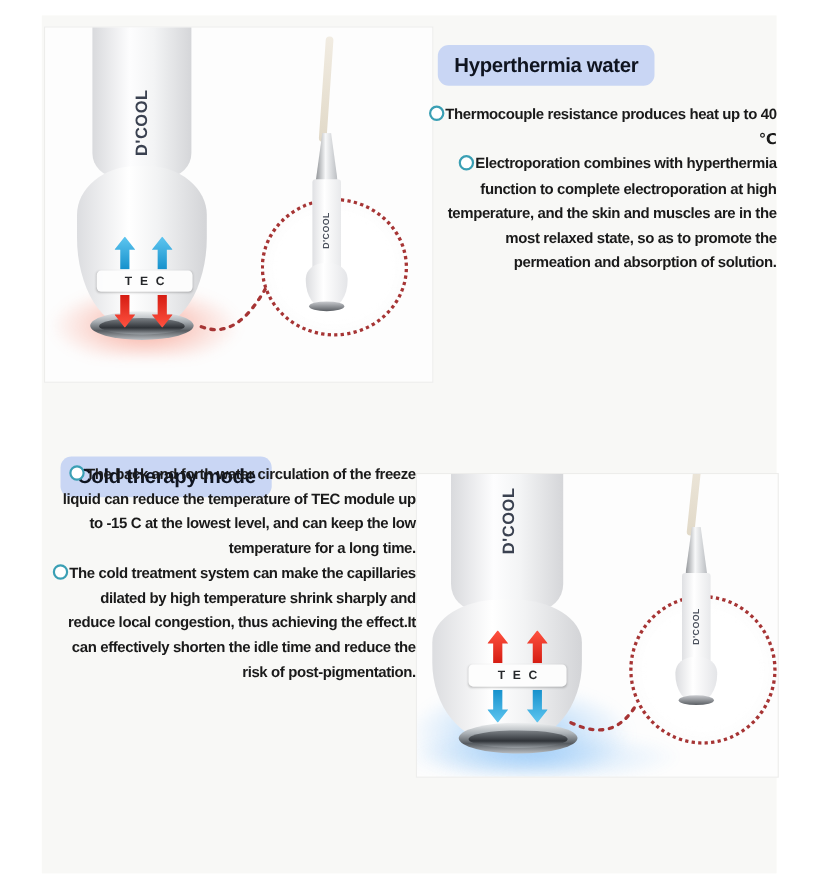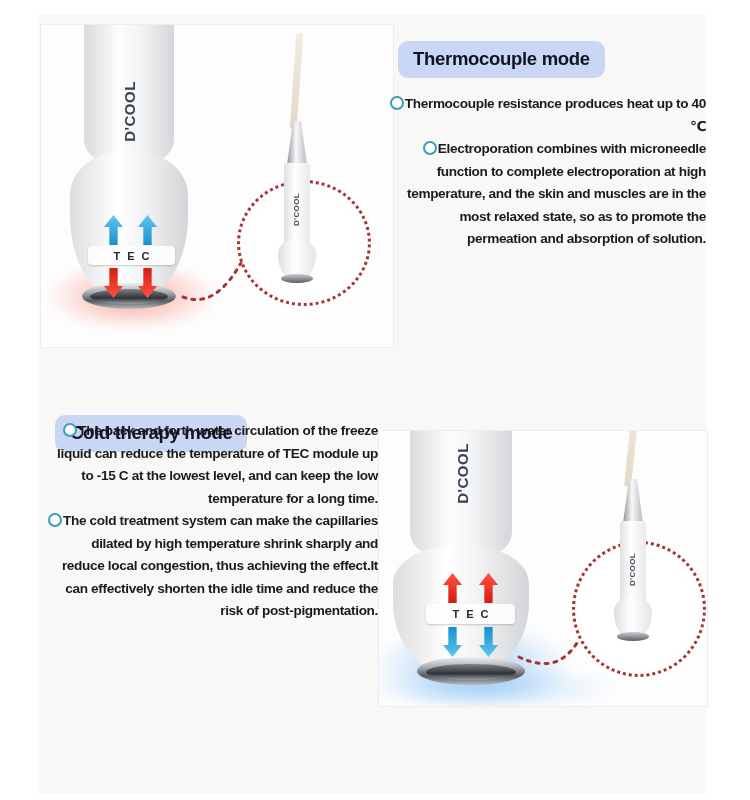--- a/index.html
+++ b/index.html
@@ -114,25 +114,25 @@
       <div class="pen-tip"></div>
       <div class="pen-body"></div>
       <div class="pen-flare"></div>
       <div class="pen-base"></div>
       <div class="brand-small" style="left:20px;top:148px;width:30px;height:56px;">
         <span>D'COOL</span>
       </div>
     </div>
   </section>
 
-  <div class="badge badge-hyper">Thermocouple mode</div>
+  <div class="badge badge-hyper">Hyperthermia water</div>
 
   <div class="col col-hyper">
     <p class="bullet"><span class="ring"></span><span>Thermocouple resistance produces heat up to 40 ℃</span></p>
-    <p class="bullet"><span class="ring"></span><span>Electroporation combines with microneedle function to complete electroporation at high temperature, and the skin and muscles are in the most relaxed state, so as to promote the permeation and absorption of solution.</span></p>
+    <p class="bullet"><span class="ring"></span><span>Electroporation combines with hyperthermia function to complete electroporation at high temperature, and the skin and muscles are in the most relaxed state, so as to promote the permeation and absorption of solution.</span></p>
   </div>
 
   <div class="badge badge-cold">Cold therapy mode</div>
 
   <div class="col col-cold">
     <p class="bullet"><span class="ring"></span><span>The back and forth water circulation of the freeze liquid can reduce the temperature of TEC module up to -15 C at the lowest level, and can keep the low temperature for a long time.</span></p>
     <p class="bullet"><span class="ring"></span><span>The cold treatment system can make the capillaries dilated by high temperature shrink sharply and reduce local congestion, thus achieving the effect.It can effectively shorten the idle time and reduce the risk of post-pigmentation.</span></p>
   </div>
 
   <section class="photo photo-bottom">

